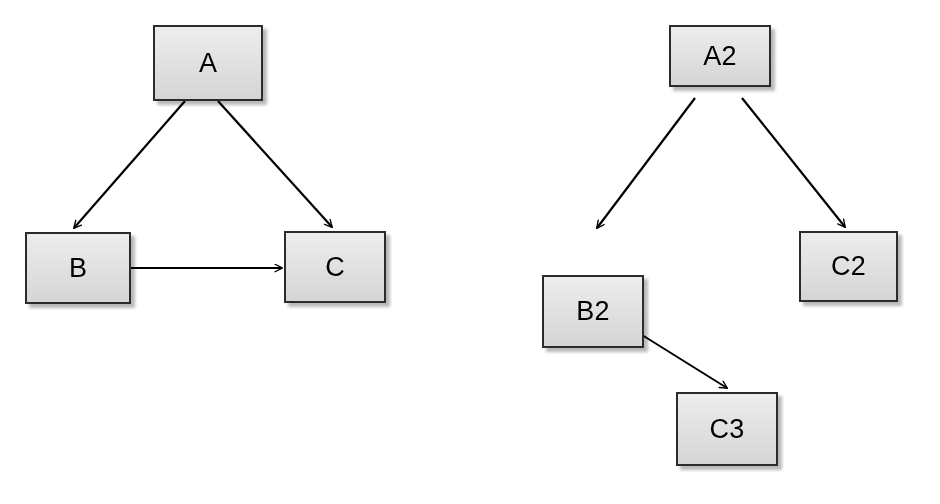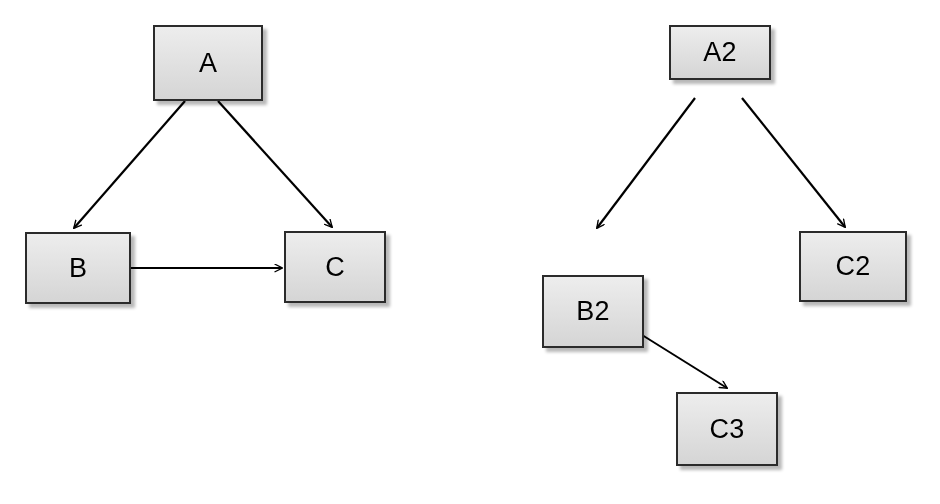--- a/index.html
+++ b/index.html
@@ -79,29 +79,29 @@
   </div>
 
   <div class="node" style="left: 25px; top: 232px; width: 106px; height: 72px; border-color: rgb(43, 43, 43); background: linear-gradient(rgb(237, 237, 237) 0%, rgb(213, 213, 213) 100%);">
     <span class="node-label" style="color: rgb(0, 0, 0);">B</span>
   </div>
 
   <div class="node" style="left: 284px; top: 231px; width: 102px; height: 72px; border-color: rgb(43, 43, 43); background: linear-gradient(rgb(237, 237, 237) 0%, rgb(213, 213, 213) 100%);">
     <span class="node-label" style="color: rgb(0, 0, 0);">C</span>
   </div>
 
-  <div class="node" style="left: 669px; top: 25px; width: 102px; height: 55px; border-color: rgb(43, 43, 43); background: linear-gradient(rgb(237, 237, 237) 0%, rgb(213, 213, 213) 100%);">
+  <div class="node" style="left: 669px; top: 25px; width: 102px; height: 62px; border-color: rgb(43, 43, 43); background: linear-gradient(rgb(237, 237, 237) 0%, rgb(213, 213, 213) 100%);">
     <span class="node-label" style="color: rgb(0, 0, 0);">A2</span>
   </div>
 
   <div class="node" style="left: 542px; top: 232px; width: 102px; height: 73px; border-color: rgb(43, 43, 43); background: linear-gradient(rgb(237, 237, 237) 0%, rgb(213, 213, 213) 100%); margin-top: 43px;">
     <span class="node-label" style="color: rgb(0, 0, 0);">B2</span>
   </div>
 
-  <div class="node" style="left: 799px; top: 231px; width: 108px; height: 71px; border-color: rgb(43, 43, 43); background: linear-gradient(rgb(237, 237, 237) 0%, rgb(213, 213, 213) 100%); justify-content: center;">
+  <div class="node" style="left: 799px; top: 231px; width: 99px; height: 71px; border-color: rgb(43, 43, 43); background: linear-gradient(rgb(237, 237, 237) 0%, rgb(213, 213, 213) 100%); justify-content: center;">
     <span class="node-label" style="color: rgb(0, 0, 0);">C2</span>
   </div>
 
   <div class="node" style="left: 676px; top: 392px; width: 102px; height: 74px; border-color: rgb(43, 43, 43); background: linear-gradient(rgb(237, 237, 237) 0%, rgb(213, 213, 213) 100%);">
     <span class="node-label" style="color: rgb(0, 0, 0);">C3</span>
   </div>
 
 </div>
 
 </body></html>

